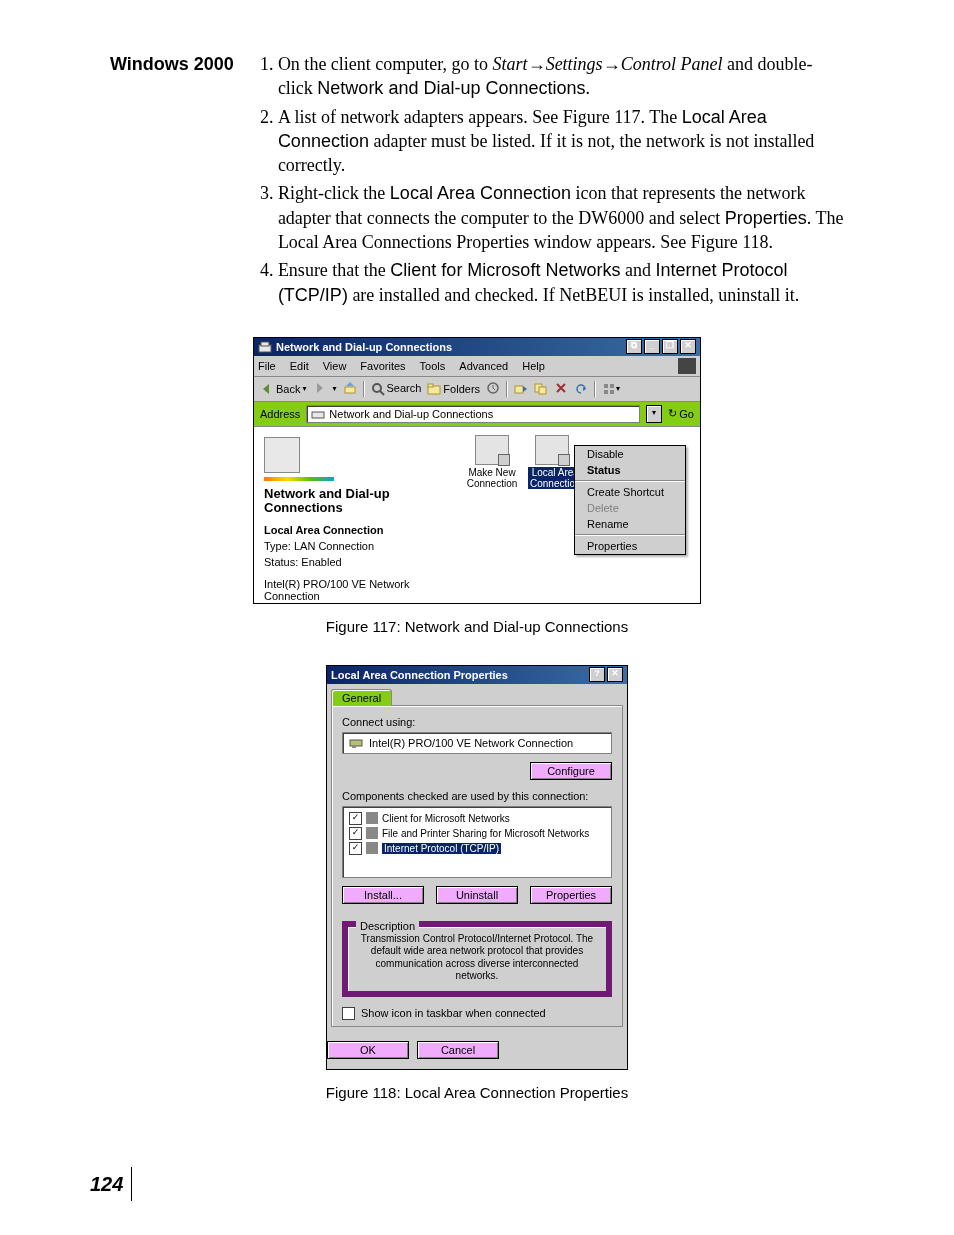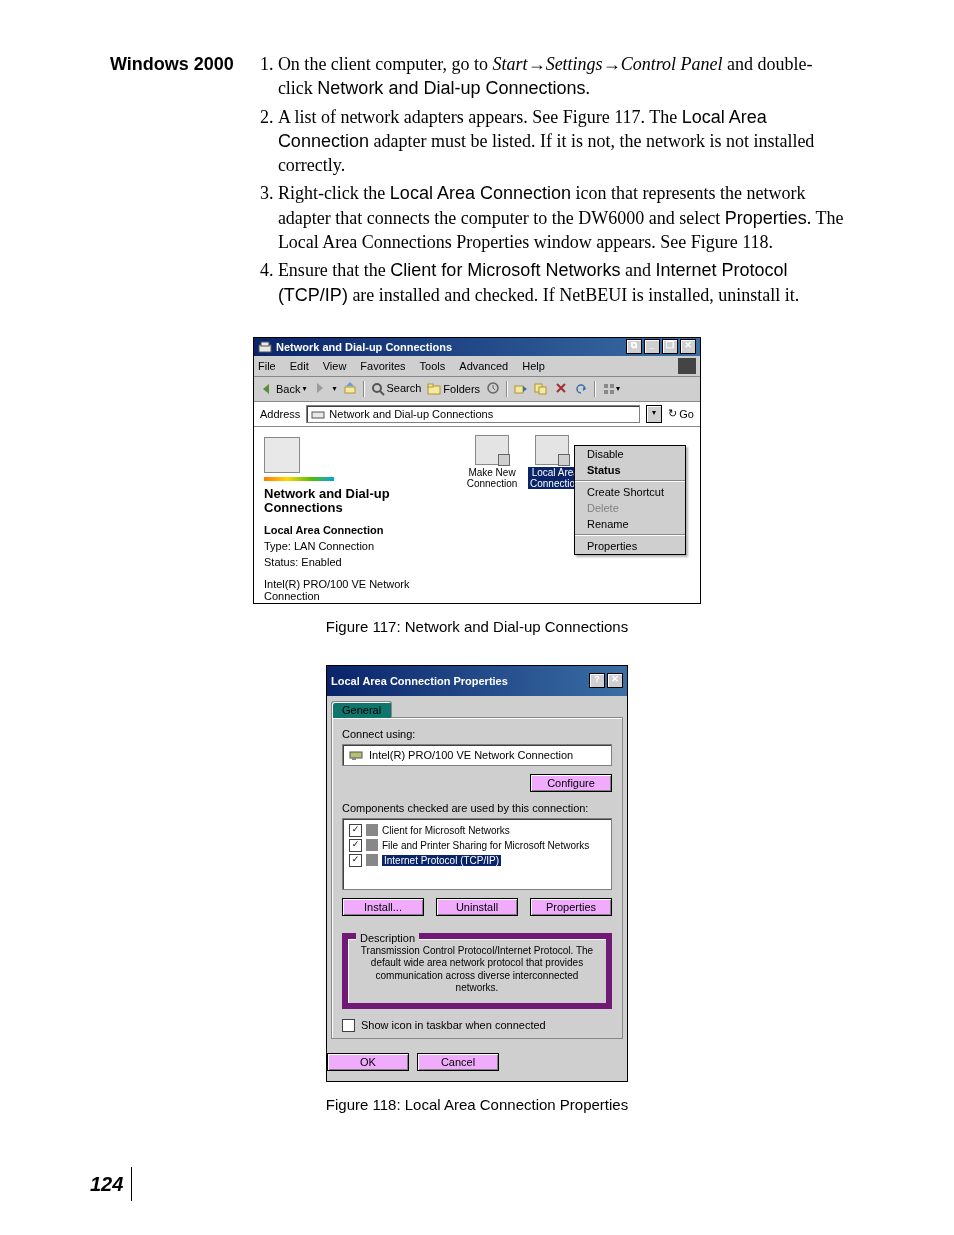--- a/index.html
+++ b/index.html
@@ -88,21 +88,21 @@
   .toolbar {
     background: #cfcfcf;
     padding: 2px 6px;
     border-bottom: 1px solid #888;
     display: flex; gap: 6px; align-items: center;
     height: 20px;
   }
   .toolbar .sep { width:1px; height: 16px; background:#888; border-right:1px solid #fff; }
   .tb-ico { width:14px; height:14px; display:inline-block; }
   .addrbar {
-    background: #ffffff;
+    background: #84cc16;
     padding: 2px 6px;
     border-bottom: 1px solid #888;
     display: flex; gap:6px; align-items:center;
     height: 20px;
   }
   .addrfield {
     flex:1; background:#fff; border:1px solid #808080;
     box-shadow: inset 1px 1px 0 #404040;
     height: 16px; display:flex; align-items:center; padding:0 4px; gap:4px;
     font-size: 11px;
@@ -139,24 +139,24 @@
 
   
   .propdlg {
     font-family: Tahoma, Arial, sans-serif;
     font-size: 11px;
     background:#cfcfcf;
     border:1px solid #000;
     width: 300px;
     margin: 0 auto;
   }
-  .propdlg .titlebar { height:30px; }
+  .propdlg .titlebar { height:18px; }
   .tabstrip { padding:4px 4px 0 4px; }
   .tab {
-    display:inline-block; background:#0f766e;
+    display:inline-block; background:#84cc16;
     border:1px solid #888; border-bottom:none;
     border-top-left-radius:3px; border-top-right-radius:3px;
     padding:2px 10px; font-size:11px; position:relative; top:1px;
     box-shadow: inset 1px 1px 0 #fff;
   }
   .tabpanel {
     margin:0 4px 6px 4px; padding:10px 10px 6px 10px;
     border:1px solid #888; box-shadow: inset 1px 1px 0 #fff;
     background:#cfcfcf;
   }

